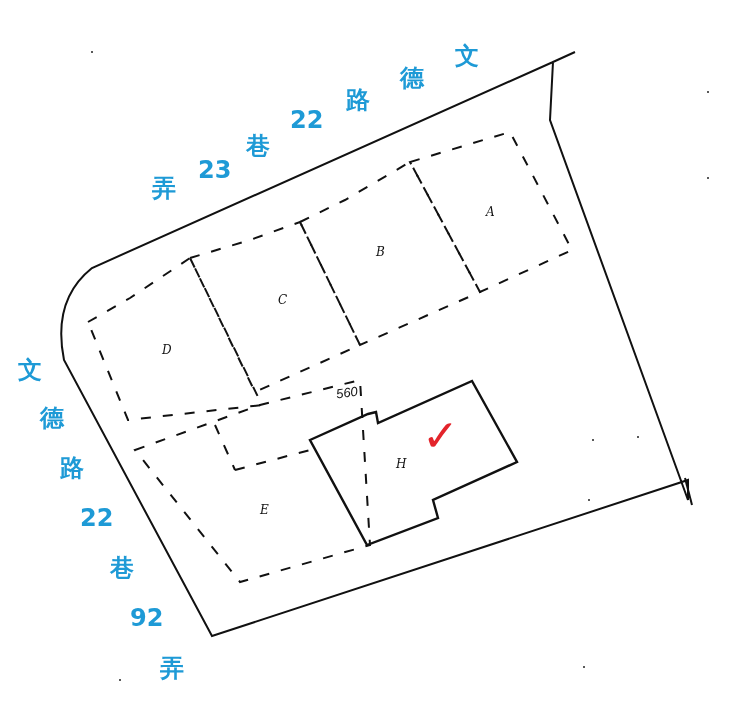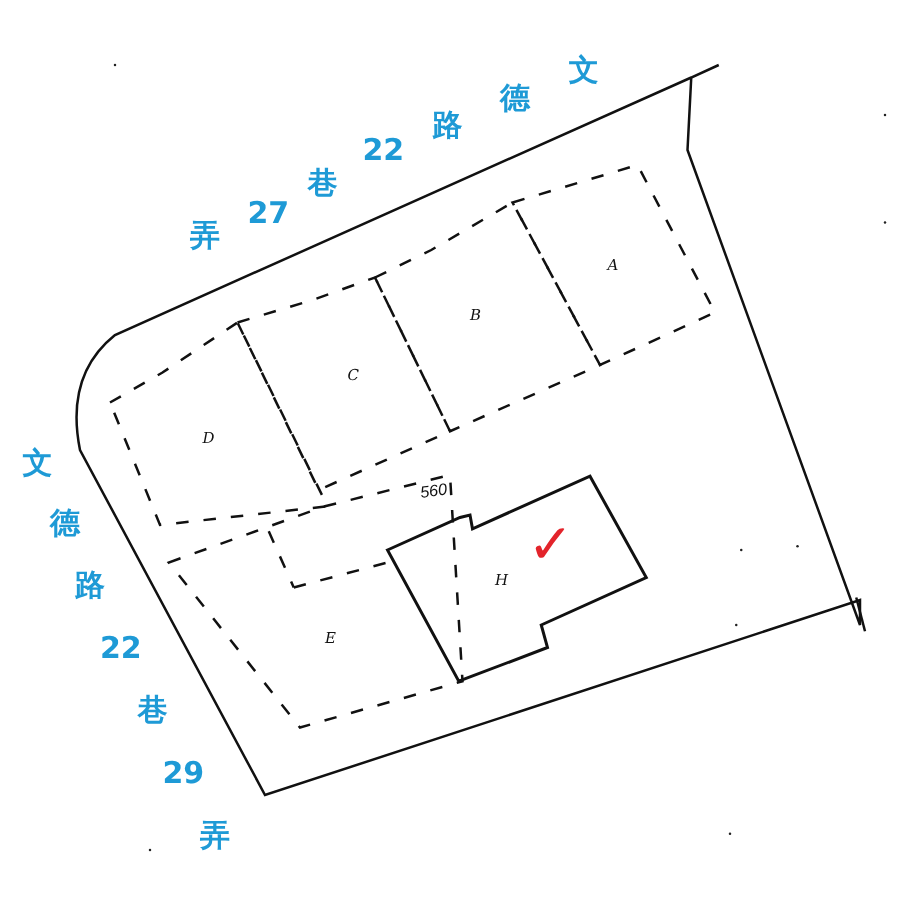--- a/index.html
+++ b/index.html
@@ -45,33 +45,33 @@
   <circle class="speck" cx="708" cy="92" r="1"></circle>
   <circle class="speck" cx="708" cy="178" r="1"></circle>
   <circle class="speck" cx="593" cy="440" r="1"></circle>
   <circle class="speck" cx="638" cy="437" r="1"></circle>
   <circle class="speck" cx="589" cy="500" r="1"></circle>
   <circle class="speck" cx="584" cy="667" r="1"></circle>
   <circle class="speck" cx="120" cy="680" r="1"></circle>
 </svg>
 
 <div class="street-char" style="left:152px;top:176px;">弄</div>
-<div class="street-char" style="left:198px;top:158px;">27</div>
+<div class="street-char" style="left:198px;top:158px;">23</div>
 <div class="street-char" style="left:246px;top:134px;">巷</div>
 <div class="street-char" style="left:290px;top:108px;">22</div>
 <div class="street-char" style="left:346px;top:88px;">路</div>
 <div class="street-char" style="left:400px;top:66px;">德</div>
 <div class="street-char" style="left:455px;top:44px;">文</div>
 
 <div class="street-char" style="left:18px;top:358px;">文</div>
 <div class="street-char" style="left:40px;top:406px;">德</div>
 <div class="street-char" style="left:60px;top:456px;">路</div>
 <div class="street-char" style="left:80px;top:506px;">22</div>
 <div class="street-char" style="left:110px;top:556px;">巷</div>
-<div class="street-char" style="left:130px;top:606px;">29</div>
+<div class="street-char" style="left:130px;top:606px;">92</div>
 <div class="street-char" style="left:160px;top:656px;">弄</div>
 
 <div class="lot-label" style="left:486px;top:206px;">A</div>
 <div class="lot-label" style="left:376px;top:246px;">B</div>
 <div class="lot-label" style="left:278px;top:294px;">C</div>
 <div class="lot-label" style="left:162px;top:344px;">D</div>
 <div class="lot-label" style="left:260px;top:504px;">E</div>
 <div class="lot-label" style="left:396px;top:458px;">H</div>
 
 <div class="dim-label" style="left:336px;top:386px;transform:rotate(-8deg);">560</div>

